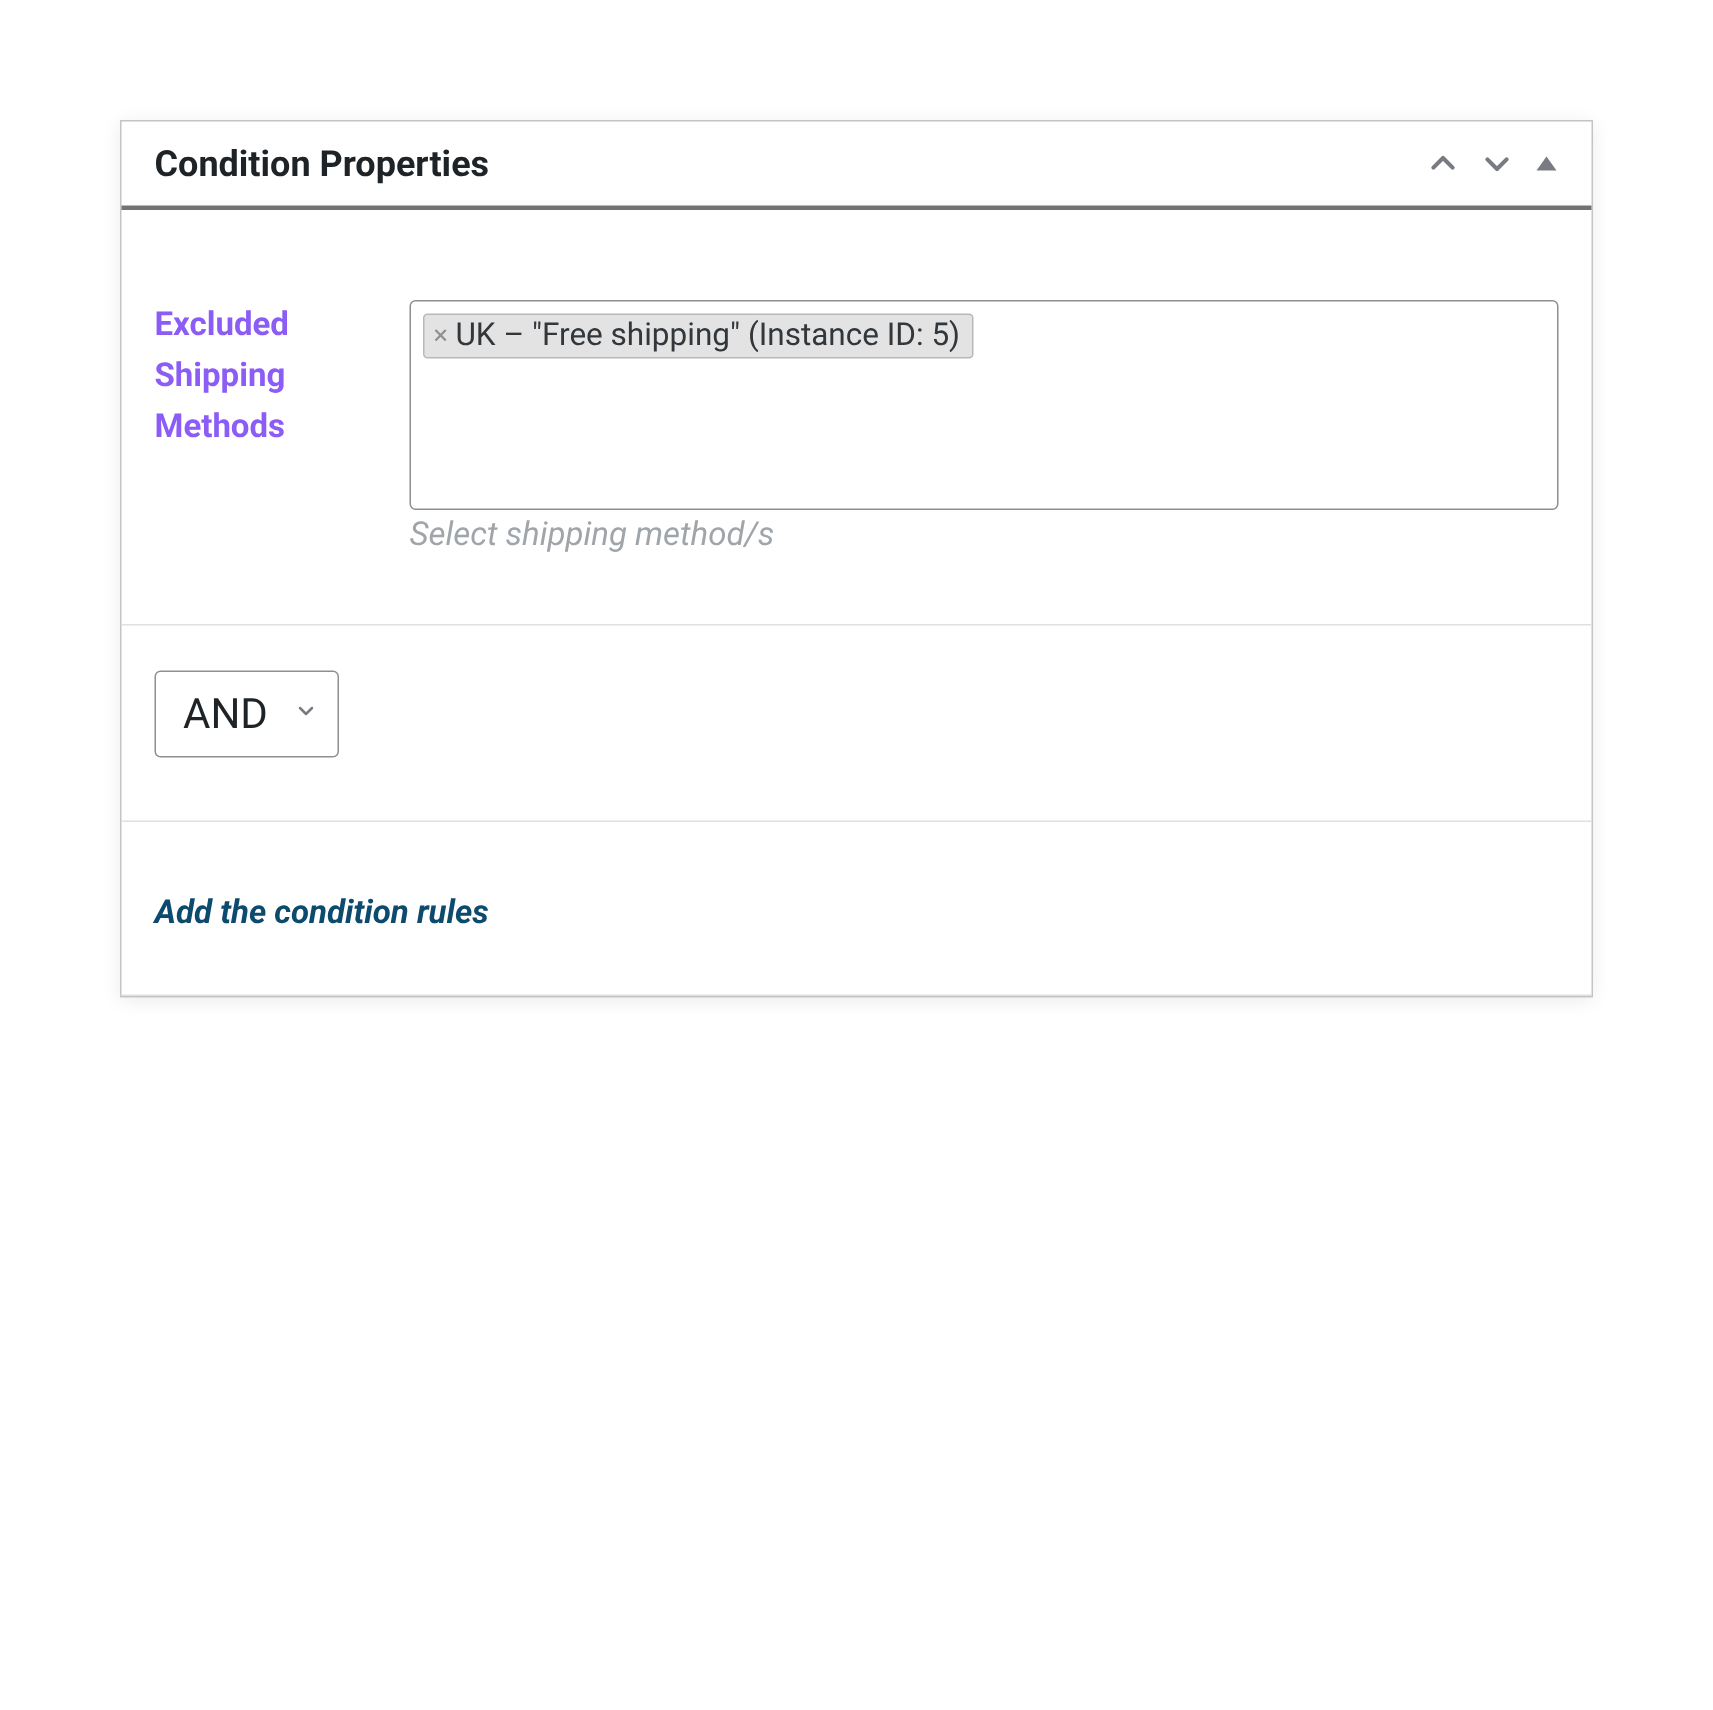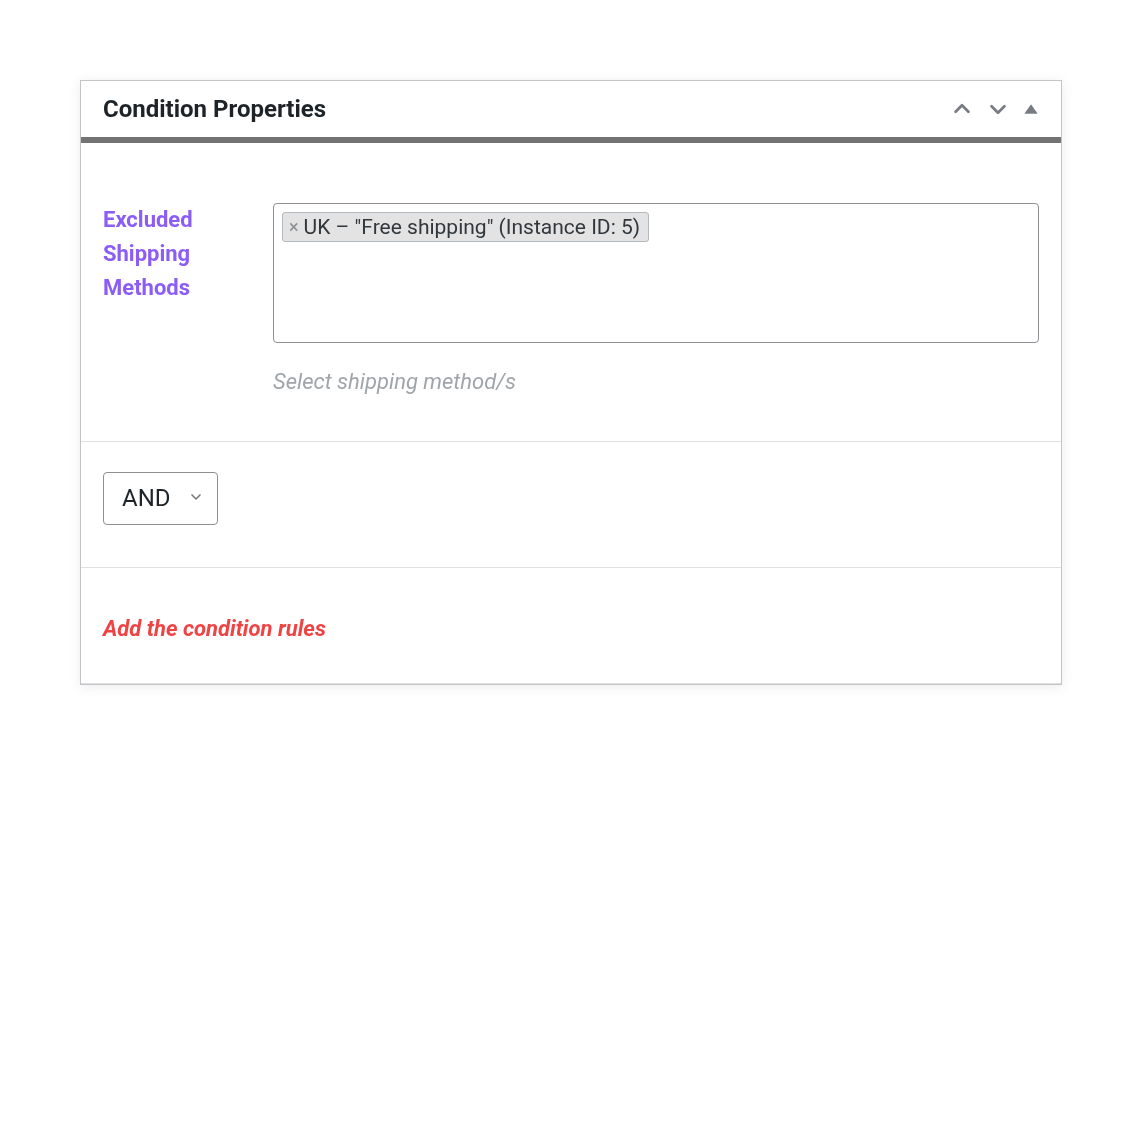--- a/index.html
+++ b/index.html
@@ -18,21 +18,21 @@
       border: 1px solid #c3c4c7;
       box-shadow: 0 2px 12px rgba(0,0,0,0.08);
       width: 100%;
       max-width: 1000px;
     }
     .panel-header {
       display: flex;
       align-items: center;
       justify-content: space-between;
       padding: 14px 22px;
-      border-bottom: 6px solid #737373;
+      border-bottom: 3px solid #737373;
     }
     .panel-title {
       font-size: 24px;
       font-weight: 700;
       color: #1d2327;
     }
     .panel-actions {
       display: flex;
       align-items: center;
       gap: 14px;
@@ -93,35 +93,34 @@
       font-weight: 400;
       font-size: 18px;
       cursor: pointer;
       line-height: 1;
       padding: 0 2px;
     }
     .helper-text {
       font-style: italic;
       color: #a0a5aa;
       font-size: 22px;
-      margin-top: 22px;
       line-height: 1.55;
     }
     .helper-text-em {
       font-weight: 700;
     }
     .select-wrapper {
       position: relative;
       display: inline-block;
     }
     .select-box {
       border: 1px solid #8c8f94;
       border-radius: 4px;
       padding: 10px 46px 10px 18px;
-      font-size: 24px;
+      font-size: 28px;
       background: #fff;
       color: #1d2327;
       cursor: pointer;
       appearance: none;
       line-height: 1.3;
     }
     .select-chevron {
       position: absolute;
       right: 14px;
       top: 50%;
@@ -129,21 +128,21 @@
       pointer-events: none;
       color: #787c82;
     }
     .footer-section {
       padding: 48px 22px 42px 22px;
       border-bottom: 1px solid #e0e0e0;
     }
     .footer-text {
       font-style: italic;
       font-weight: 700;
-      color: #ef4444;
+      color: #0c4a6e;
       font-size: 22px;
     }
   </style>
 </head>
 <body>
 
 <div class="panel">
   <div class="panel-header">
     <h2 class="panel-title">Condition Properties</h2>
     <div class="panel-actions">

